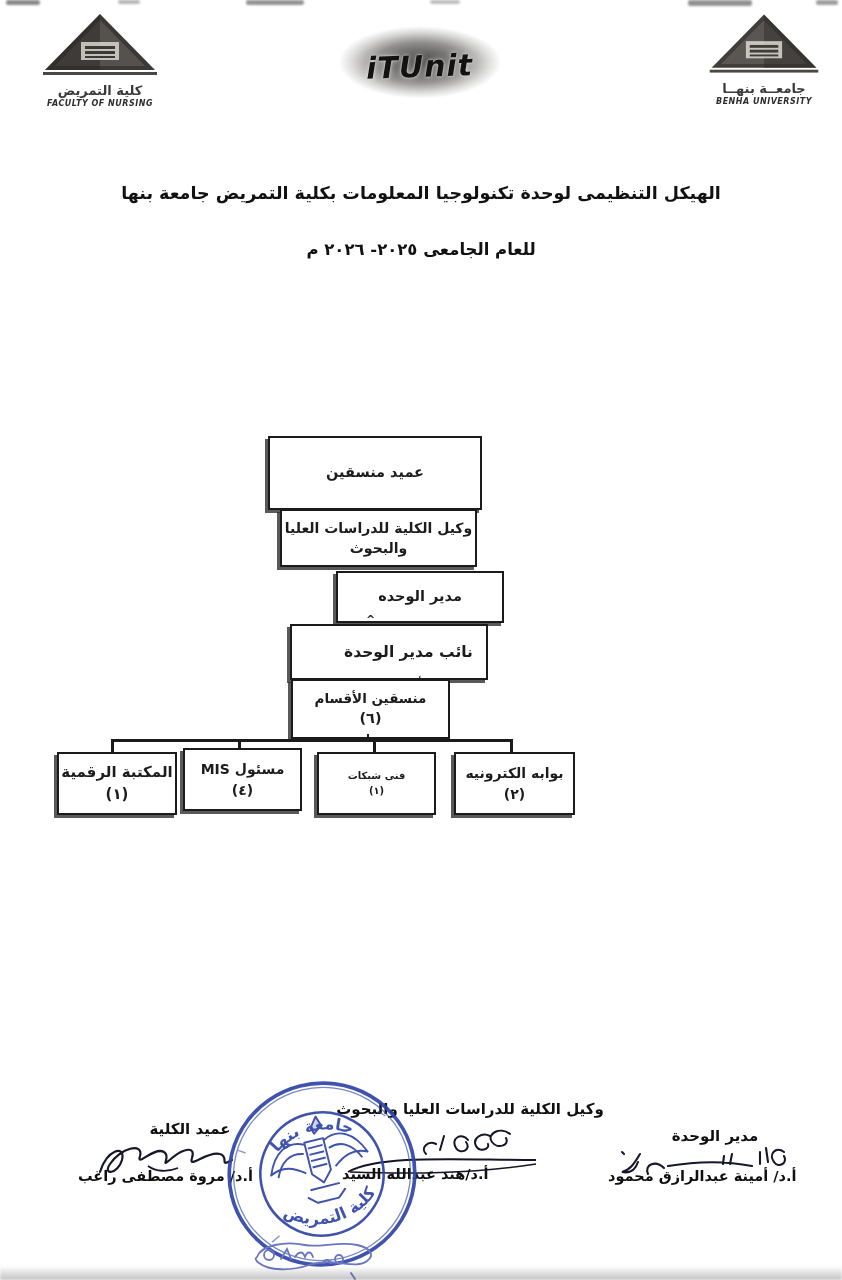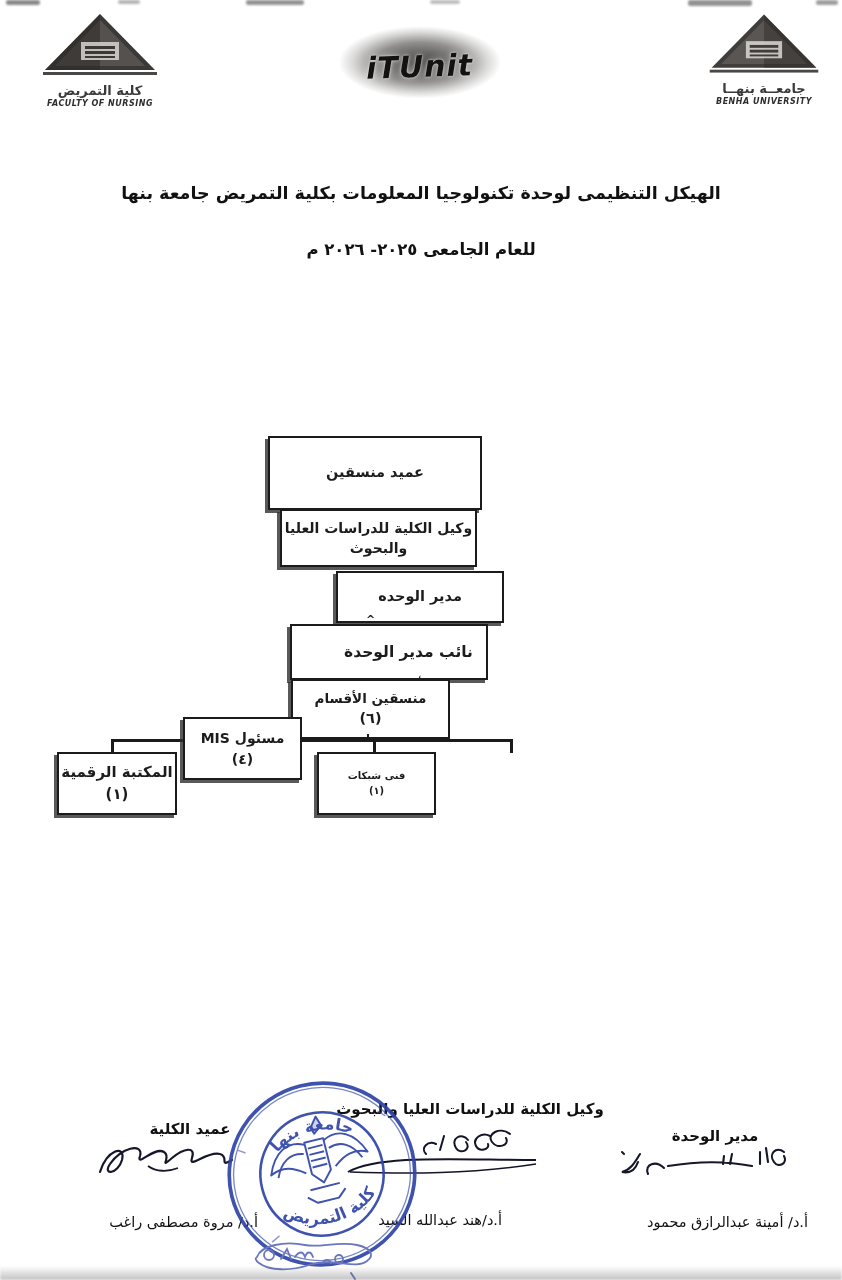--- a/index.html
+++ b/index.html
@@ -33,21 +33,21 @@
     position:absolute; background:#fff; border:2px solid #1b1b1b;
     box-shadow:-3px 3px 0 0 rgba(48,48,48,.8);
     display:flex; flex-direction:column; align-items:center; justify-content:center;
     font-weight:bold; font-size:14.5px; text-align:center; direction:rtl;
     line-height:1.45; filter:blur(.2px);
   }
   .conn{position:absolute; background:#1b1b1b;}
   .arrowhead{position:absolute; font-size:11px; font-weight:bold; color:#1b1b1b; line-height:1;}
   
   .sig-title{position:absolute; font-weight:bold; font-size:15px; direction:rtl; text-align:center; color:#101010; filter:blur(.25px);}
-  .sig-name{position:absolute; font-weight:normal; font-size:14.5px; direction:rtl; text-align:right; color:#101010; filter:blur(.25px);margin-top:46px;}
+  .sig-name{position:absolute; font-weight:bold; font-size:14.5px; direction:rtl; text-align:left; color:#101010; filter:blur(.25px);}
   .sig-svg{position:absolute;}
   
   .stamp{position:absolute; left:214px; top:1066px; width:216px; height:216px; opacity:.92;}
   .scribble-num{position:absolute; left:243px; top:1233px; width:140px; height:50px;}
   
   .smudge{position:absolute; background:#2a2a2a; filter:blur(1.2px); border-radius:2px;}
   .bottom-band{
     position:absolute; left:0; top:1266px; width:842px; height:14px;
     background:linear-gradient(to bottom, rgba(120,120,122,0), rgba(95,95,100,.38));
     filter:blur(1px);
@@ -131,30 +131,34 @@
   <div class="conn" style="left:111px; top:739px; width:402px; height:3px;"></div>
   <div class="conn" style="left:111px; top:739px; width:3px; height:14px;"></div>
   <div class="conn" style="left:238px; top:739px; width:3px; height:14px;"></div>
   <div class="conn" style="left:373px; top:739px; width:3px; height:14px;"></div>
   <div class="conn" style="left:510px; top:739px; width:3px; height:14px;"></div>
 
   <div class="obox" style="left:57px; top:752px; width:116px; height:59px; font-size:15px;">
     <span>المكتبة الرقمية (١)</span>
   </div>
 
-  <div class="obox" style="left:183px; top:717px; width:115px; height:59px; font-size:14px;">
+  <div class="obox" style="left:183px; top:748px; width:115px; height:59px; font-size:14px;">
     <span>مسئول MIS</span>
     <span>(٤)</span>
   </div>
 
   <div class="obox" style="left:317px; top:752px; width:115px; height:59px; font-size:10px;">
     <span>فنى شبكات</span>
     <span>(١)</span>
   </div>
 
+  <div class="obox" style="left:454px; top:752px; width:117px; height:59px; font-size:14px;">
+    <span>بوابه الكترونيه</span>
+    <span>(٢)</span>
+  </div>
 
   <div class="sig-title" style="left:135px; top:1120px; width:110px;">عميد الكلية</div>
   <svg class="sig-svg" style="left:92px; top:1132px;" width="160" height="48" viewBox="0 0 160 48">
     <path d="M8,40 C14,18 34,12 30,28 C26,42 10,44 18,32 C28,16 52,10 48,24 C44,36 62,14 72,20 C80,25 66,38 80,26 C92,16 104,14 100,26 C96,38 116,18 128,22 C138,25 126,36 140,28" stroke="#17172b" stroke-width="2.2" fill="none" stroke-linecap="round"></path>
     <path d="M56,34 c8,6 20,6 30,2" stroke="#17172b" stroke-width="1.8" fill="none"></path>
   </svg>
   <div class="sig-name" style="left:78px; top:1168px; width:180px;">أ.د/ مروة مصطفى راغب</div>
 
   <div class="sig-title" style="left:330px; top:1100px; width:280px;">وكيل الكلية للدراسات العليا والبحوث</div>
   <svg class="sig-svg" style="left:340px; top:1120px;" width="210" height="60" viewBox="0 0 210 60">

